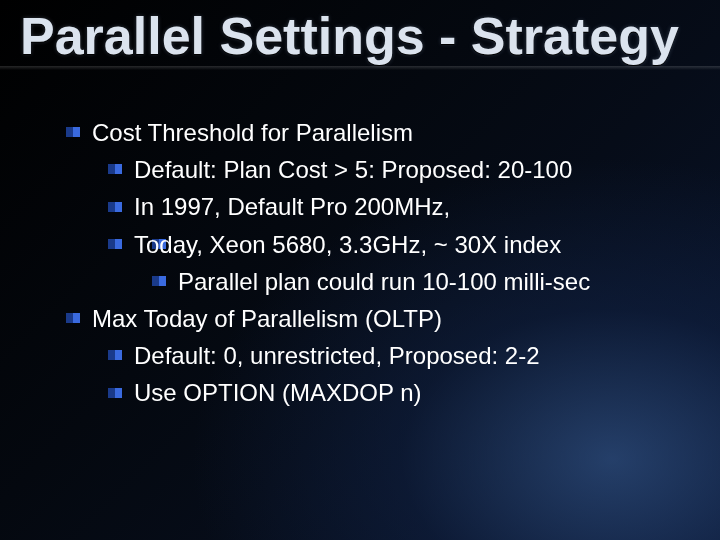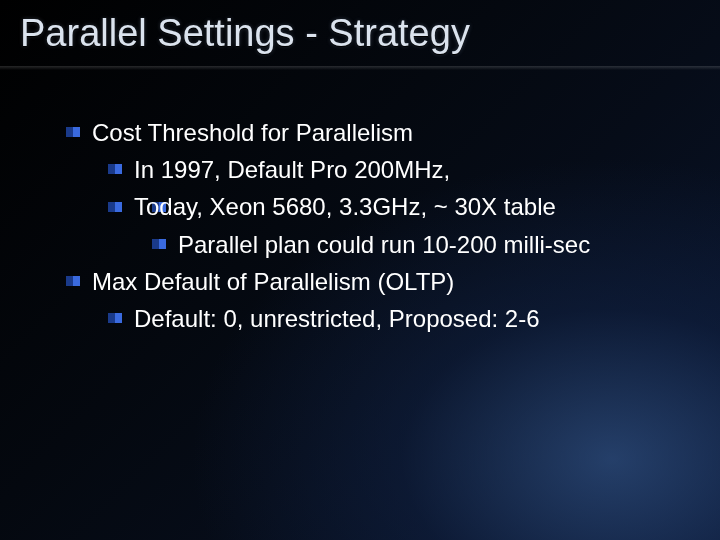--- a/index.html
+++ b/index.html
@@ -15,24 +15,24 @@
     height: 540px;
     position: relative;
     background:
       radial-gradient(ellipse 700px 500px at 85% 85%, rgba(60,100,160,0.55) 0%, rgba(20,40,80,0.4) 30%, rgba(0,0,0,0) 60%),
       linear-gradient(135deg, #000000 0%, #04080f 40%, #060c18 60%, #0a1630 100%);
     color: #ffffff;
     box-sizing: border-box;
   }
   .title {
     position: absolute;
-    top: 12px;
+    top: 6px;
     left: 20px;
-    font-size: 38px;
-    font-weight: normal;
+    font-size: 52px;
+    font-weight: bold;
     color: #dbe3ee;
     text-shadow: 0 1px 0 #000, 0 0 4px rgba(180,200,230,0.25);
     letter-spacing: 0px;
   }
   .underline {
     position: absolute;
     top: 66px;
     left: 0;
     width: 720px;
     height: 4px;
@@ -74,20 +74,29 @@
     <div class="lvl1">
       <span class="bullet">
         <svg width="14" height="10" viewBox="0 0 14 10">
             <rect x="0" y="0" width="7" height="10" fill="#1a3a8a"></rect>
             <rect x="7" y="0" width="7" height="10" fill="#3a6adf"></rect>
           </svg>
       </span>
       <span>Cost Threshold for Parallelism</span>
     </div>
 
+    <div class="lvl2">
+      <span class="bullet">
+        <svg width="14" height="10" viewBox="0 0 14 10">
+            <rect x="0" y="0" width="7" height="10" fill="#1a3a8a"></rect>
+            <rect x="7" y="0" width="7" height="10" fill="#3a6adf"></rect>
+          </svg>
+      </span>
+      <span>Default: Plan Cost &gt; 5: Proposed: 20-100</span>
+    </div>
 
     <div class="lvl2">
       <span class="bullet">
         <svg width="14" height="10" viewBox="0 0 14 10">
             <rect x="0" y="0" width="7" height="10" fill="#1a3a8a"></rect>
             <rect x="7" y="0" width="7" height="10" fill="#3a6adf"></rect>
           </svg>
       </span>
       <span>In 1997, Default Pro 200MHz,</span>
     </div>
@@ -101,48 +110,57 @@
       </span>
     </div>
 
     <div class="lvl2">
       <span class="bullet">
         <svg width="14" height="10" viewBox="0 0 14 10">
             <rect x="0" y="0" width="7" height="10" fill="#1a3a8a"></rect>
             <rect x="7" y="0" width="7" height="10" fill="#3a6adf"></rect>
           </svg>
       </span>
-      <span>Today, Xeon 5680, 3.3GHz, ~ 30X table</span>
+      <span>Today, Xeon 5680, 3.3GHz, ~ 30X index</span>
     </div>
 
     <div class="lvl3">
       <span class="bullet">
         <svg width="14" height="10" viewBox="0 0 14 10">
             <rect x="0" y="0" width="7" height="10" fill="#1a3a8a"></rect>
             <rect x="7" y="0" width="7" height="10" fill="#3a6adf"></rect>
           </svg>
       </span>
-      <span>Parallel plan could run 10-200 milli-sec</span>
+      <span>Parallel plan could run 10-100 milli-sec</span>
     </div>
 
     <div class="lvl1">
       <span class="bullet">
         <svg width="14" height="10" viewBox="0 0 14 10">
             <rect x="0" y="0" width="7" height="10" fill="#1a3a8a"></rect>
             <rect x="7" y="0" width="7" height="10" fill="#3a6adf"></rect>
           </svg>
       </span>
-      <span>Max Default of Parallelism (OLTP)</span>
+      <span>Max Today of Parallelism (OLTP)</span>
     </div>
 
     <div class="lvl2">
       <span class="bullet">
         <svg width="14" height="10" viewBox="0 0 14 10">
             <rect x="0" y="0" width="7" height="10" fill="#1a3a8a"></rect>
             <rect x="7" y="0" width="7" height="10" fill="#3a6adf"></rect>
           </svg>
       </span>
-      <span>Default: 0, unrestricted, Proposed: 2-6</span>
+      <span>Default: 0, unrestricted, Proposed: 2-2</span>
     </div>
 
+    <div class="lvl2">
+      <span class="bullet">
+        <svg width="14" height="10" viewBox="0 0 14 10">
+            <rect x="0" y="0" width="7" height="10" fill="#1a3a8a"></rect>
+            <rect x="7" y="0" width="7" height="10" fill="#3a6adf"></rect>
+          </svg>
+      </span>
+      <span>Use OPTION (MAXDOP n)</span>
+    </div>
 
   </div>
 </div>
 
 </body></html>

